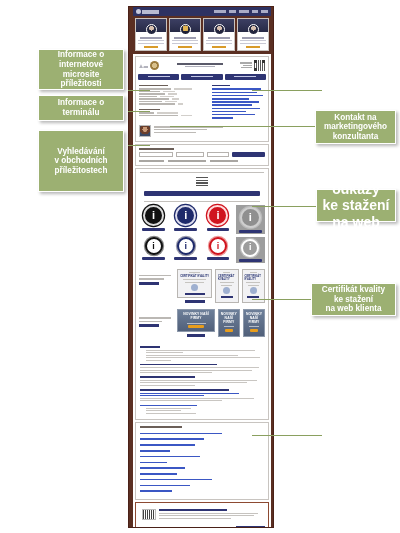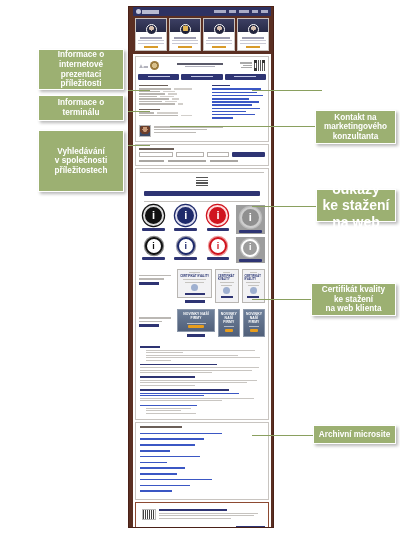--- a/index.html
+++ b/index.html
@@ -191,36 +191,36 @@
   <div class="leader" style="left:252px; top:90px; width:70px;"></div>
   <div class="leader" style="left:170px; top:126px; width:155px;"></div>
   <div class="leader" style="left:252px; top:206px; width:70px;"></div>
   <div class="leader" style="left:252px; top:299px; width:70px;"></div>
   <div class="leader" style="left:252px; top:435px; width:70px;"></div>
 
   <div class="callout" style="left:38px; top:49px; width:86px; height:41px; font-size:8.2px;">
     <div>
       <span>Informace o</span>
       <span>internetové</span>
-      <span>prezentaci</span>
+      <span>microsite</span>
       <span>příležitosti</span>
     </div>
   </div>
 
   <div class="callout" style="left:38px; top:95px; width:86px; height:26px; font-size:8.2px;">
     <div>
       <span>Informace o</span>
       <span>terminálu</span>
     </div>
   </div>
 
   <div class="callout" style="left:38px; top:130px; width:86px; height:62px; font-size:8.2px; flex-direction:column; gap:3px;">
     <div>
       <span>Vyhledávání</span>
-      <span>v společnosti</span>
+      <span>v obchodních</span>
       <span>příležitostech</span>
     </div>
   </div>
 
 
   <div class="callout" style="left:315px; top:110px; width:81px; height:34px; font-size:8.2px;">
     <div>
       <span>Kontakt na</span>
       <span>marketingového</span>
       <span>konzultanta</span>
@@ -236,25 +236,20 @@
   </div>
 
   <div class="callout" style="left:311px; top:283px; width:85px; height:33px; font-size:8.2px;">
     <div>
       <span>Certifikát kvality</span>
       <span>ke stažení</span>
       <span>na web klienta</span>
     </div>
   </div>
 
-  <div class="callout" style="left:313px; top:425px; width:83px; height:19px; font-size:8.2px;">
-    <div>
-      <span>Archivní microsite</span>
-    </div>
-  </div>
 
   <div class="frame">
     <div class="page">
 
       <div class="topbar">
         <div class="brandmark">
           <div class="brand-seal"></div>
           <div class="brand-txt"></div>
         </div>
         <div class="topnav">

